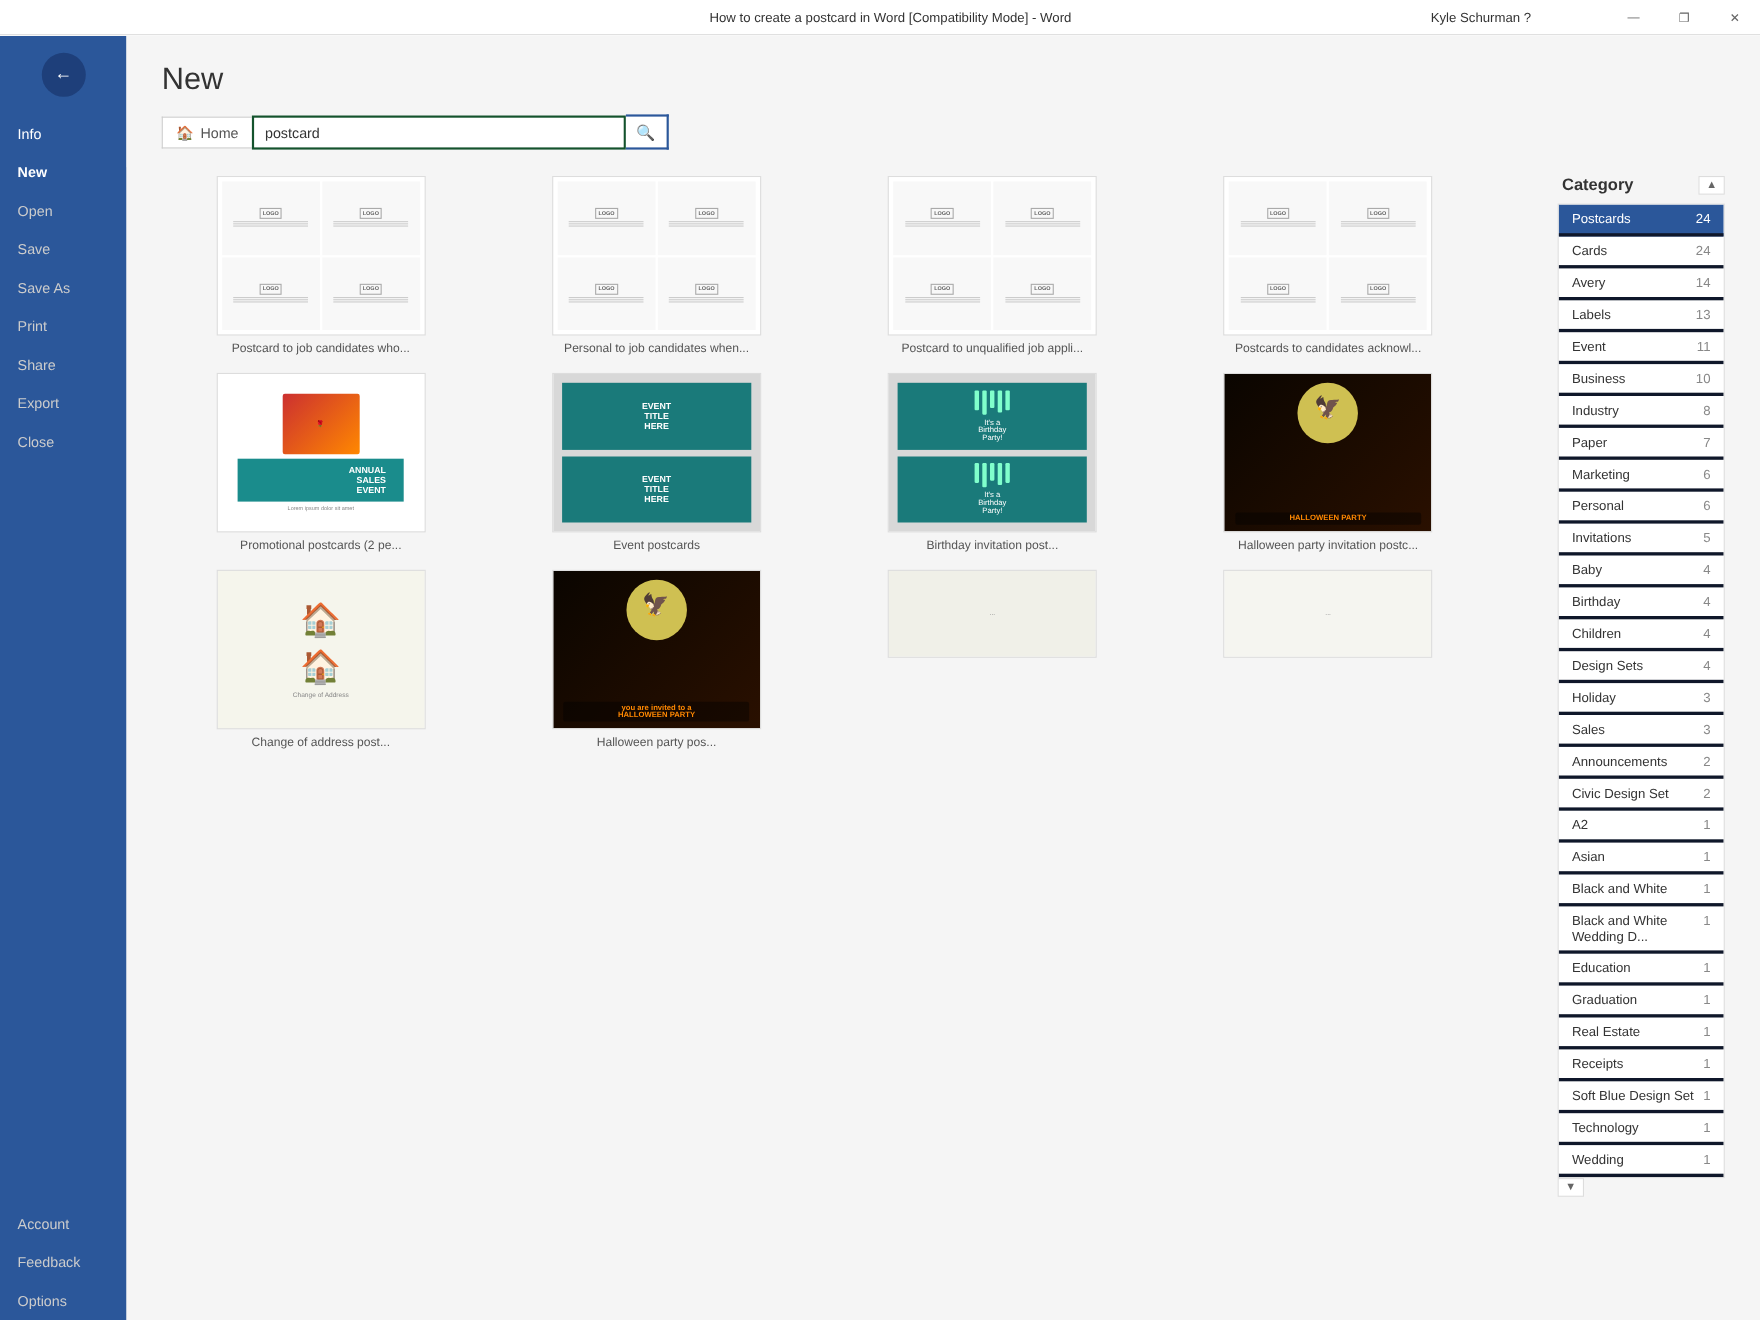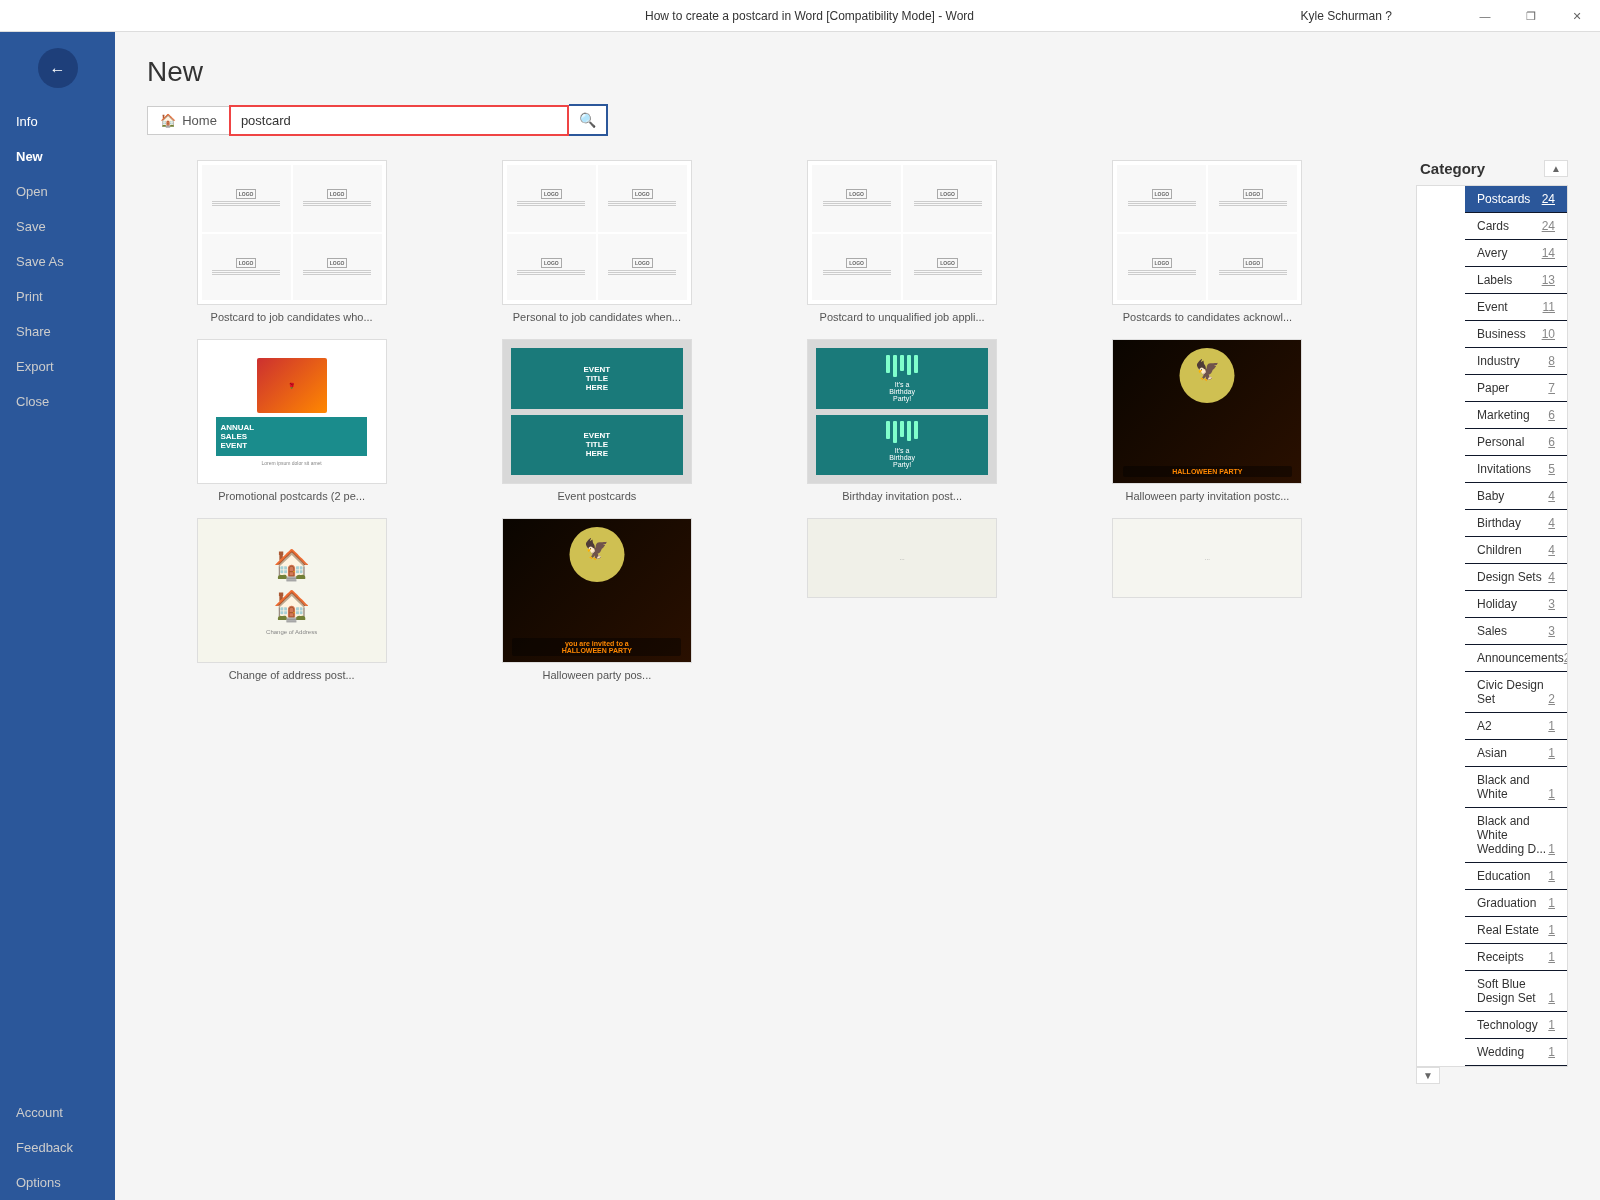--- a/index.html
+++ b/index.html
@@ -38,21 +38,21 @@
     .content { flex: 1; background: #f5f5f5; overflow: hidden; display: flex; flex-direction: column; }
 
     
     .content-header { padding: 24px 32px 16px; background: #f5f5f5; }
     .content-title { font-size: 28px; font-weight: 300; color: #333; margin-bottom: 16px; }
 
     
     .search-bar { display: flex; align-items: center; gap: 0; }
     .search-home { display: flex; align-items: center; gap: 6px; color: #555; font-size: 13px; padding: 6px 12px; border: 1px solid #ccc; border-right: none; background: #fff; cursor: pointer; }
     .search-input {
-      width: 340px; padding: 6px 10px; border: 2px solid #ef4444;
+      width: 340px; padding: 6px 10px; border: 2px solid #14532d;
       font-size: 13px; background: #fff; outline: none; color: #333;
     }
     .search-btn {
       padding: 6px 10px; border: 2px solid #2b579a; border-left: none;
       background: #fff; cursor: pointer; color: #2b579a; font-size: 14px;
     }
 
     
     .content-body { display: flex; flex: 1; overflow: hidden; padding: 8px 32px 0; gap: 24px; }
 
@@ -82,28 +82,27 @@
     .postcard-cell .line { height: 1px; background: #ccc; margin: 1px 0; }
 
     
     .birthday-thumb { width: 100%; height: 100%; background: linear-gradient(135deg, #1a1a1a, #333); position: relative; display: flex; align-items: center; justify-content: center; }
 
     
     .category-panel { width: 192px; flex-shrink: 0; padding-left: 40px; }
     .category-header { font-size: 15px; font-weight: 600; color: #333; margin-bottom: 8px; padding: 0 4px; }
     .category-list { background: #fff; border: 1px solid #ddd; overflow-y: auto; max-height: calc(1200px - 200px); }
     .category-item {
-      display: flex; justify-content: space-between; align-items: flex-end;
+      display: flex; justify-content: space-between; align-items: flex-start;
       padding: 6px 12px; cursor: pointer; color: #333; font-size: 12px;
-      border-bottom: 1px solid #0f172a;
-      margin-left: 48px;
+      border-bottom: 3px solid #0f172a;
     }
     .category-item.active { background: #2b579a; color: #fff; }
     .category-item.active .cat-count { color: #fff; }
-    .cat-count { color: #888; font-size: 12px; text-decoration: underline; }
+    .cat-count { color: #888; font-size: 12px; }
 
     
     .category-list::-webkit-scrollbar { width: 8px; }
     .category-list::-webkit-scrollbar-track { background: #f0f0f0; }
     .category-list::-webkit-scrollbar-thumb { background: #bbb; }
     .templates-area::-webkit-scrollbar { width: 8px; }
     .templates-area::-webkit-scrollbar-track { background: #f0f0f0; }
     .templates-area::-webkit-scrollbar-thumb { background: #bbb; }
 
     
@@ -351,21 +350,21 @@
             <div class="template-label">Postcards to candidates acknowl...</div>
           </div>
 
 
           <div class="template-item">
             <div class="template-thumb">
               <div style="width:100%;height:100%;background:#fff;display:flex;flex-direction:column;align-items:center;justify-content:center;gap:4px;">
                 <div style="width:70px;height:55px;background:linear-gradient(135deg,#cc3030,#ff8800);border-radius:2px;display:flex;align-items:center;justify-content:center;">
                   <div style="color:#fff;font-size:6px;font-weight:bold;text-align:center;">🌹</div>
                 </div>
-                <div style="background:#1a8c8c;color:#fff;font-size:8px;font-weight:bold;text-align:left;padding:6px 4px;width:80%;">ANNUAL<br>SALES<br>EVENT</div>
+                <div style="background:#1a8c8c;color:#fff;font-size:8px;font-weight:bold;text-align:right;padding:6px 16px;width:80%;">ANNUAL<br>SALES<br>EVENT</div>
                 <div style="font-size:5px;color:#888;width:80%;text-align:center;">Lorem ipsum dolor sit amet</div>
               </div>
             </div>
             <div class="template-label">Promotional postcards (2 pe...</div>
           </div>
 
           <div class="template-item">
             <div class="template-thumb">
               <div style="width:100%;height:100%;background:#d8d8d8;padding:8px;display:flex;flex-direction:column;gap:6px;">
                 <div style="background:#1a7a7a;flex:1;display:flex;align-items:center;justify-content:center;">

